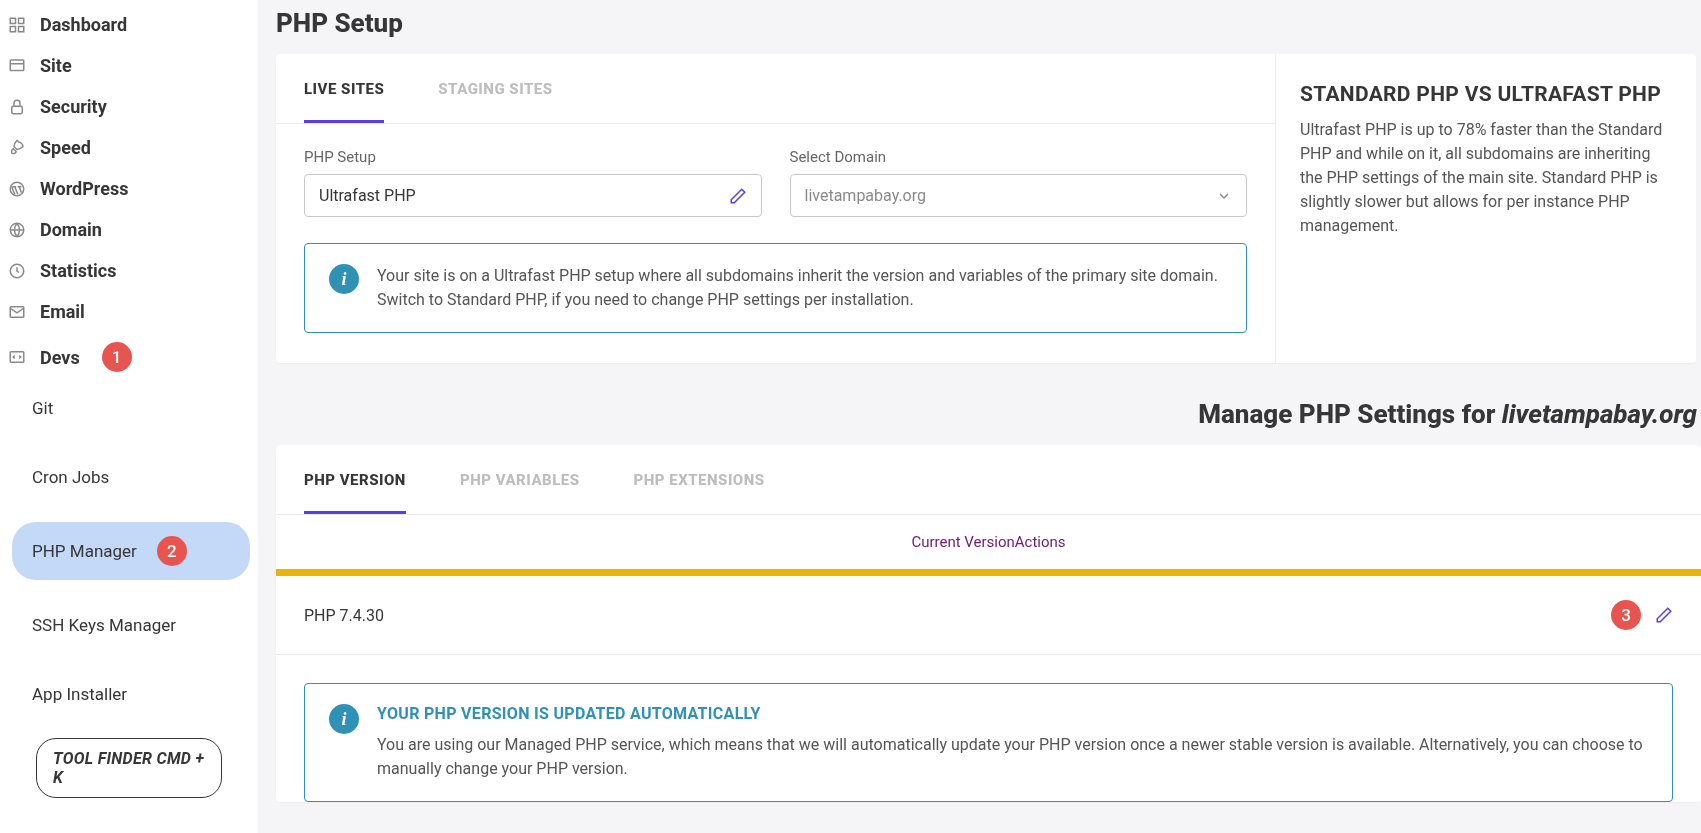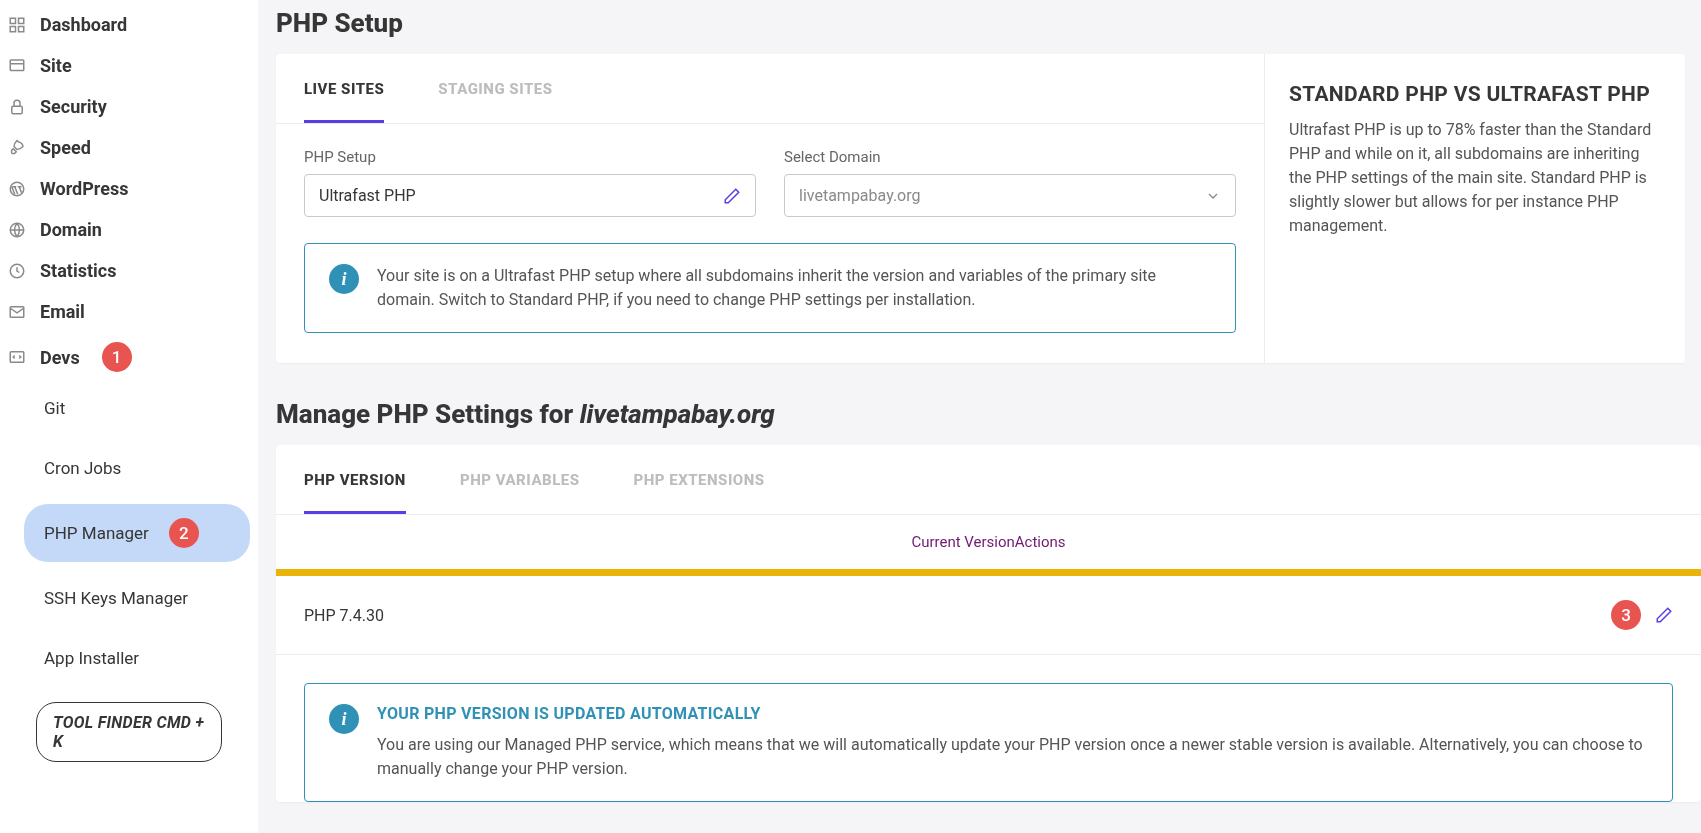--- a/index.html
+++ b/index.html
@@ -32,24 +32,24 @@
 .nav-item .icon {
   width: 18px;
   height: 18px;
   display: inline-flex;
   align-items: center;
   justify-content: center;
   color: #8a8a8a;
 }
 .nav-item .icon svg { stroke: #8a8a8a; }
 .sub-items {
-  padding-left: 24px;
+  padding-left: 12px;
   display: flex;
   flex-direction: column;
-  gap: 8px;
+  gap: 17px;
 }
 .sub-item {
   display: flex;
   align-items: center;
   padding: 14px 20px;
   font-size: 17px;
   color: #363636;
   cursor: pointer;
   border-radius: 24px;
   margin: 2px 8px 2px 0;
@@ -95,21 +95,21 @@
   font-weight: 800;
   margin-bottom: 16px;
 }
 .card {
   background: #fff;
   border-radius: 4px;
   box-shadow: 0 1px 2px rgba(0,0,0,0.04);
 }
 .setup-card {
   display: flex;
-  margin-right: 16px;
+  margin-right: 5px;
 }
 .setup-left {
   flex: 1;
   padding: 0;
   border-right: 1px solid #ececec;
 }
 .setup-right {
   width: 420px;
   padding: 28px 24px;
 }
@@ -212,21 +212,22 @@
   margin-bottom: 12px;
 }
 .side-text {
   font-size: 16px;
   line-height: 1.5;
   color: #555;
 }
 .section-title {
   font-size: 26px;
   font-weight: 800;
-  margin: 36px 16px 16px 0;
+  margin: 36px 4px 16px 0;
+  text-align: right;
 }
 .section-title .domain-italic {
   font-style: italic;
 }
 .manage-card {
   margin-right: 0;
 }
 .table-head {
   display: flex;
   justify-content: center;

